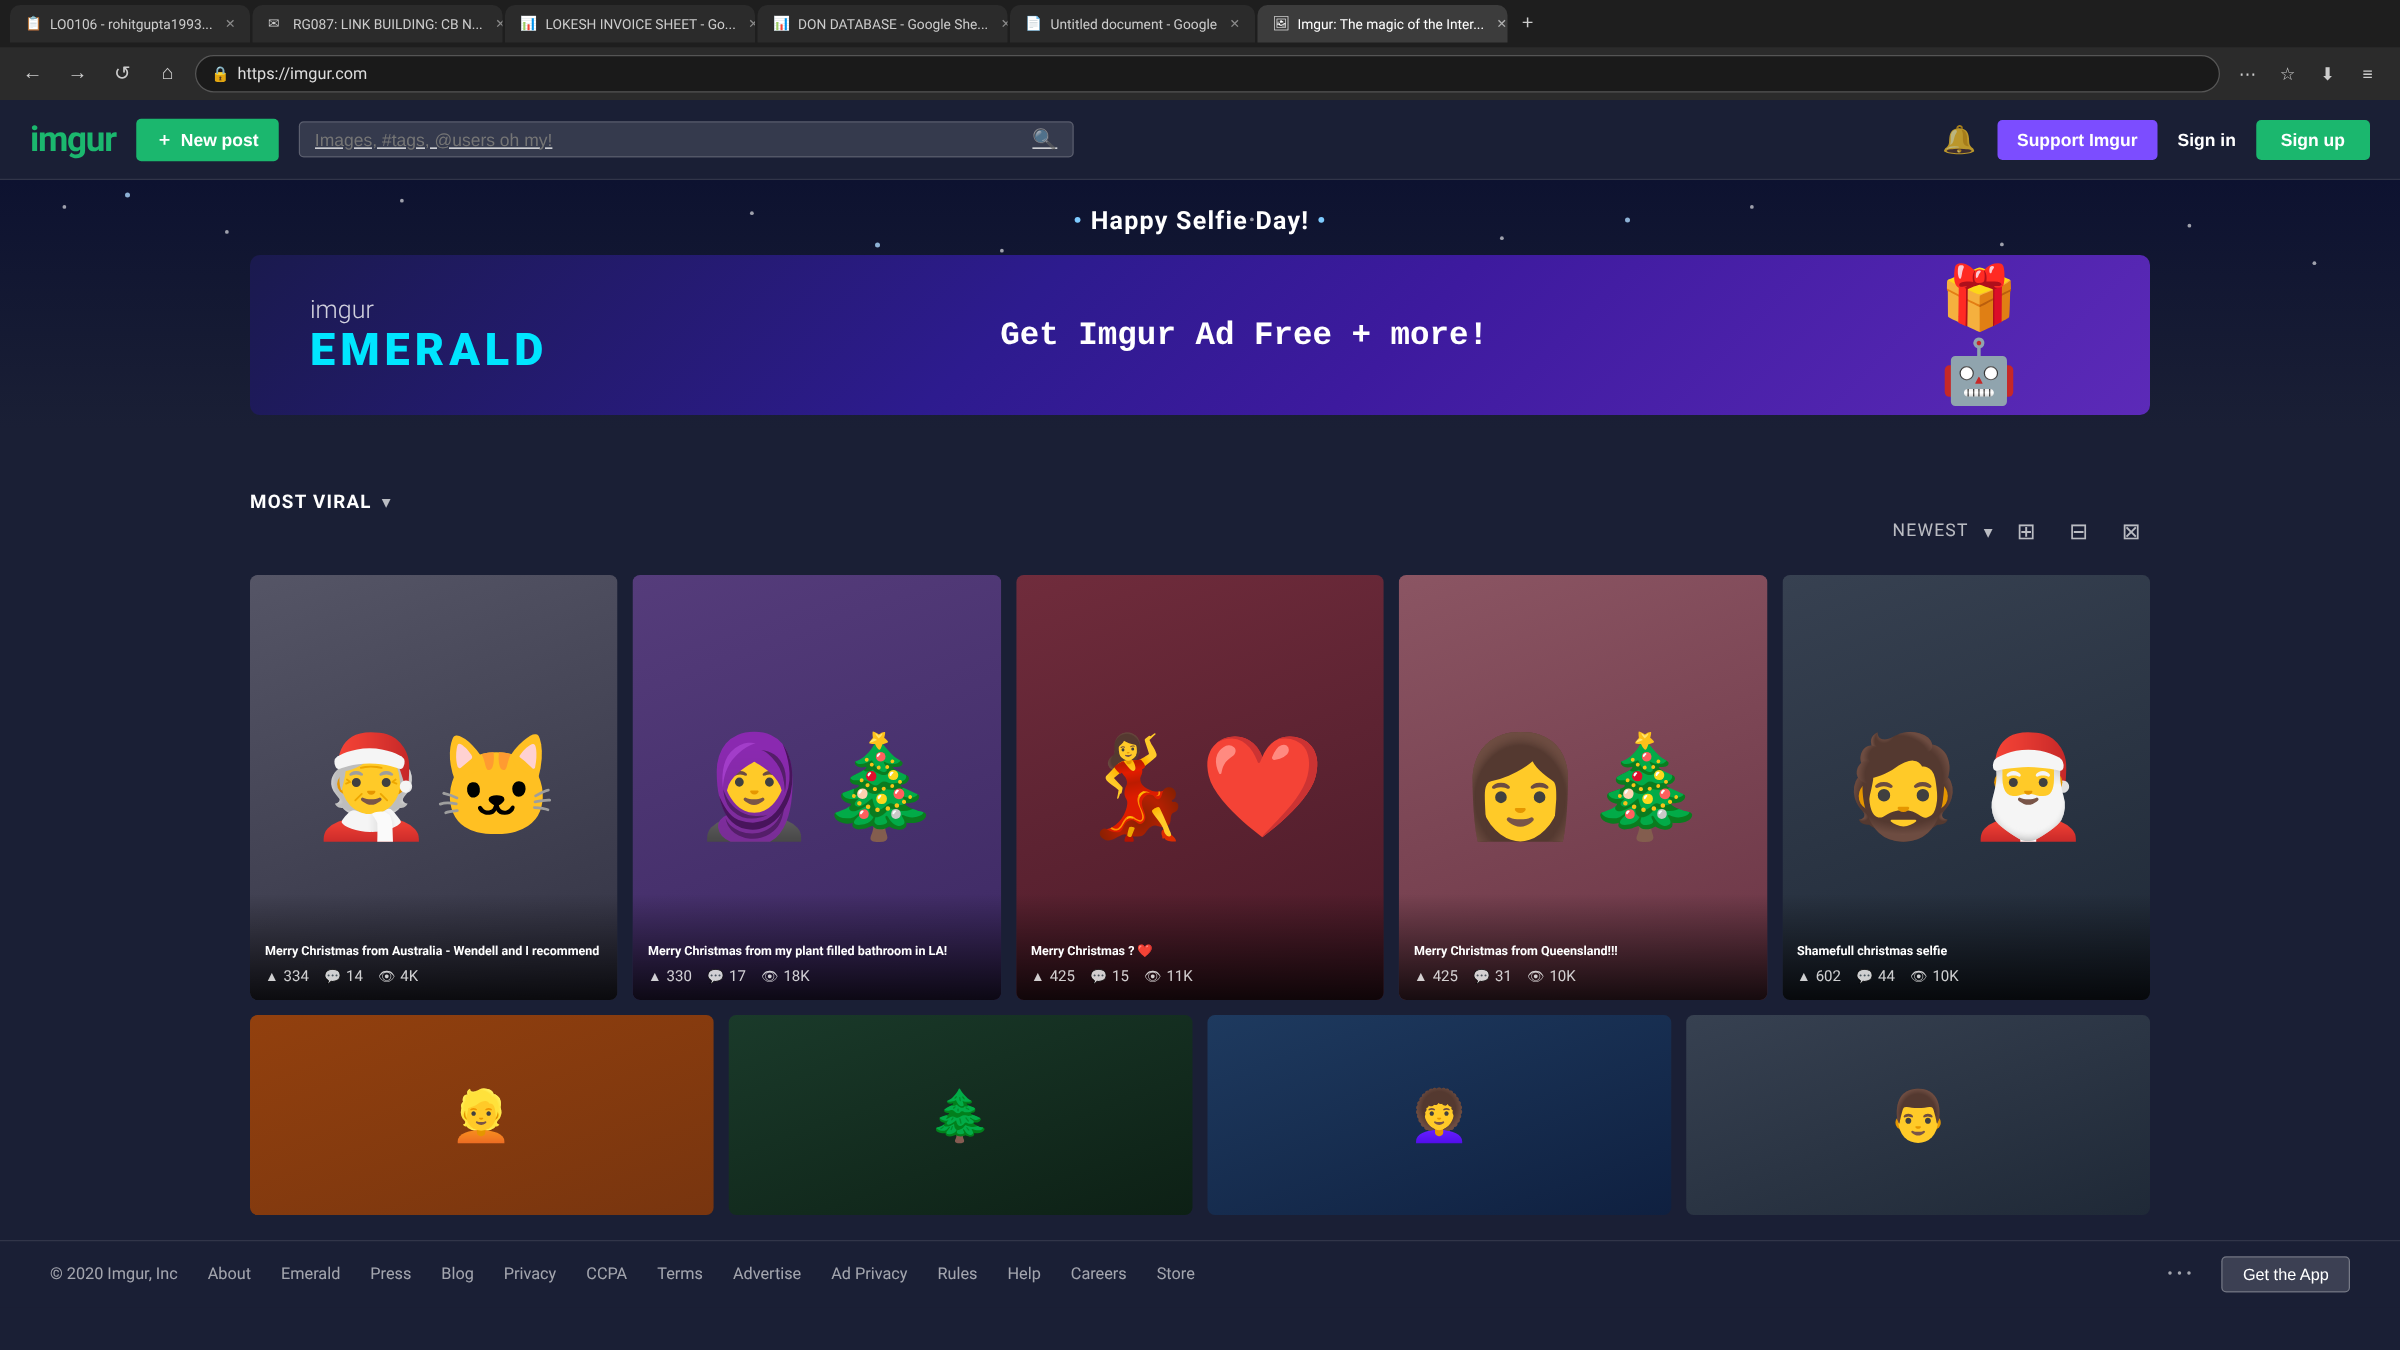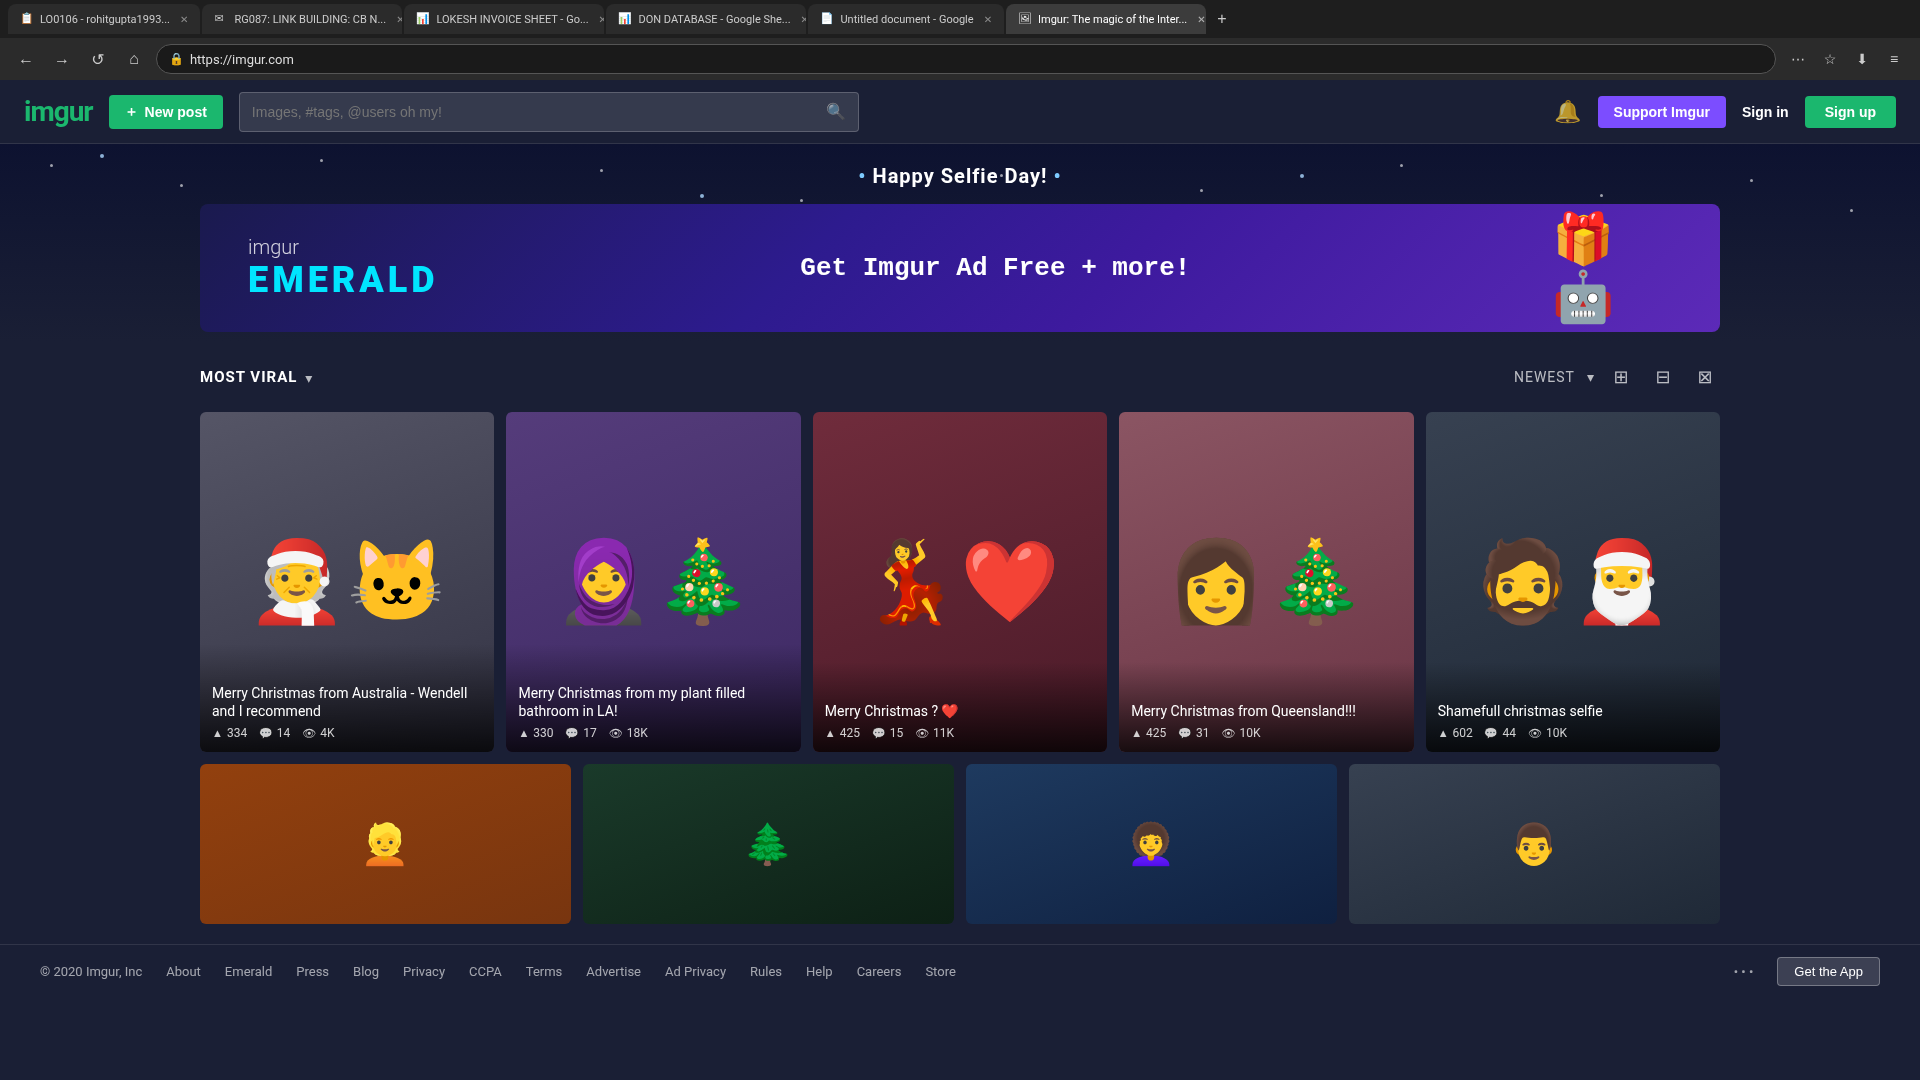--- a/index.html
+++ b/index.html
@@ -137,28 +137,29 @@
       border: none;
       border-radius: 4px;
       padding: 8px 16px;
       font-size: 14px;
       font-weight: 600;
       cursor: pointer;
     }
     .search-bar {
       flex: 1;
       max-width: 620px;
-      height: 40px;
+      height: 29px;
       background: rgba(255,255,255,0.12);
       border: 1px solid rgba(255,255,255,0.2);
       border-radius: 4px;
       display: flex;
       align-items: center;
       padding: 0 12px;
       gap: 8px;
+      text-decoration: underline;
     }
     .search-input {
       background: transparent;
       border: none;
       outline: none;
       color: rgba(255,255,255,0.7);
       font-size: 14px;
       flex: 1;
       width: 100%;
     }
@@ -313,20 +314,21 @@
       text-transform: uppercase;
     }
     .sort-dropdown {
       color: rgba(255,255,255,0.7);
       font-size: 14px;
     }
     .sort-right {
       display: flex;
       align-items: center;
       gap: 12px;
+      margin-top: 48px;
     }
     .newest-label {
       font-size: 14px;
       color: rgba(255,255,255,0.7);
       text-transform: uppercase;
       letter-spacing: 1px;
     }
     .view-toggle-btn {
       width: 30px; height: 30px;
       background: transparent;
@@ -359,22 +361,22 @@
       justify-content: center;
       font-size: 48px;
     }
     .image-overlay {
       position: absolute;
       bottom: 0; left: 0; right: 0;
       background: linear-gradient(transparent, rgba(0,0,0,0.8));
       padding: 40px 12px 12px;
     }
     .image-title {
-      font-size: 14px;
-      font-weight: 400;
+      font-size: 10px;
+      font-weight: 700;
       color: #fff;
       margin-bottom: 6px;
       line-height: 1.3;
     }
     .image-stats {
       display: flex;
       gap: 12px;
       font-size: 12px;
       color: rgba(255,255,255,0.8);
     }

